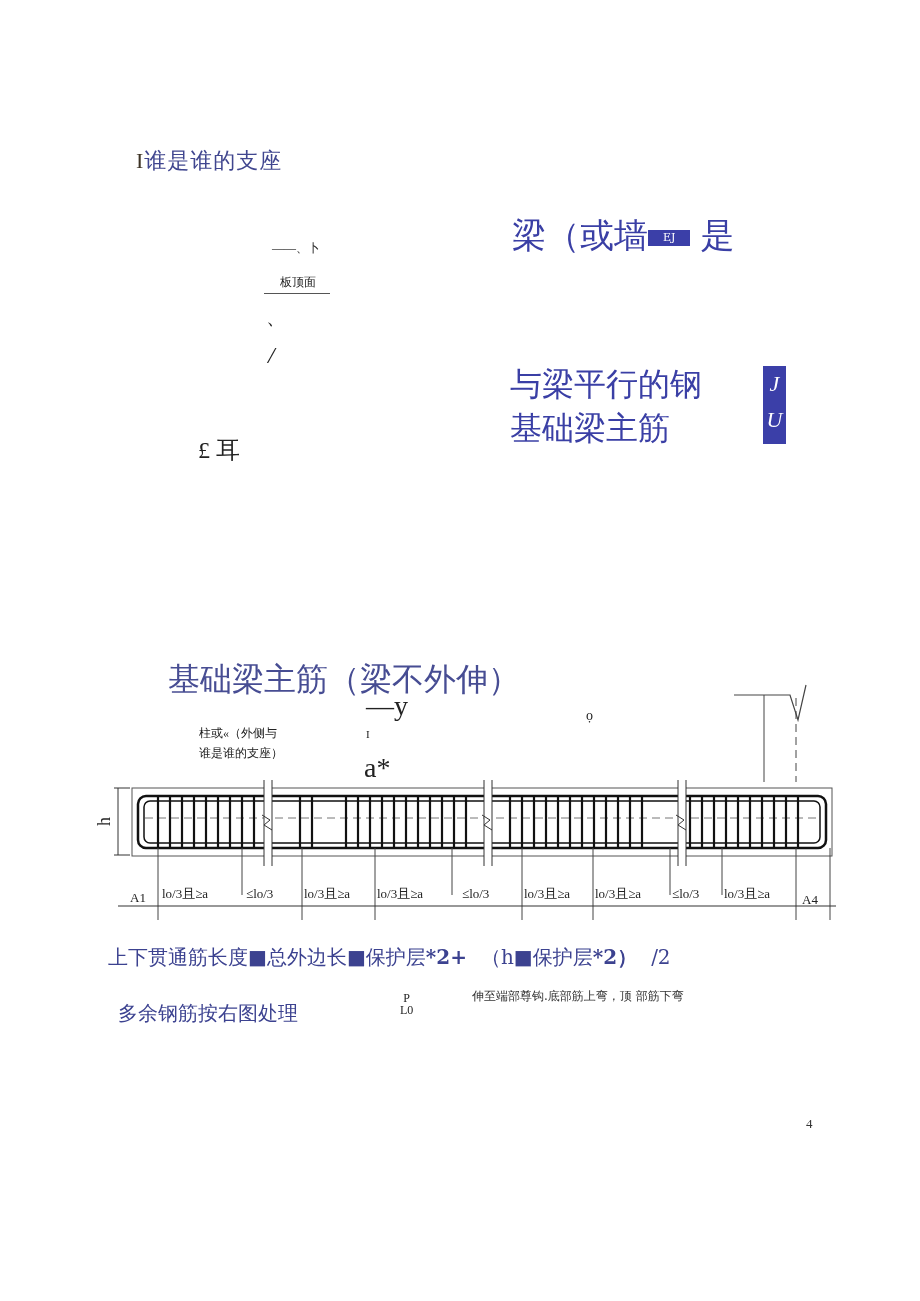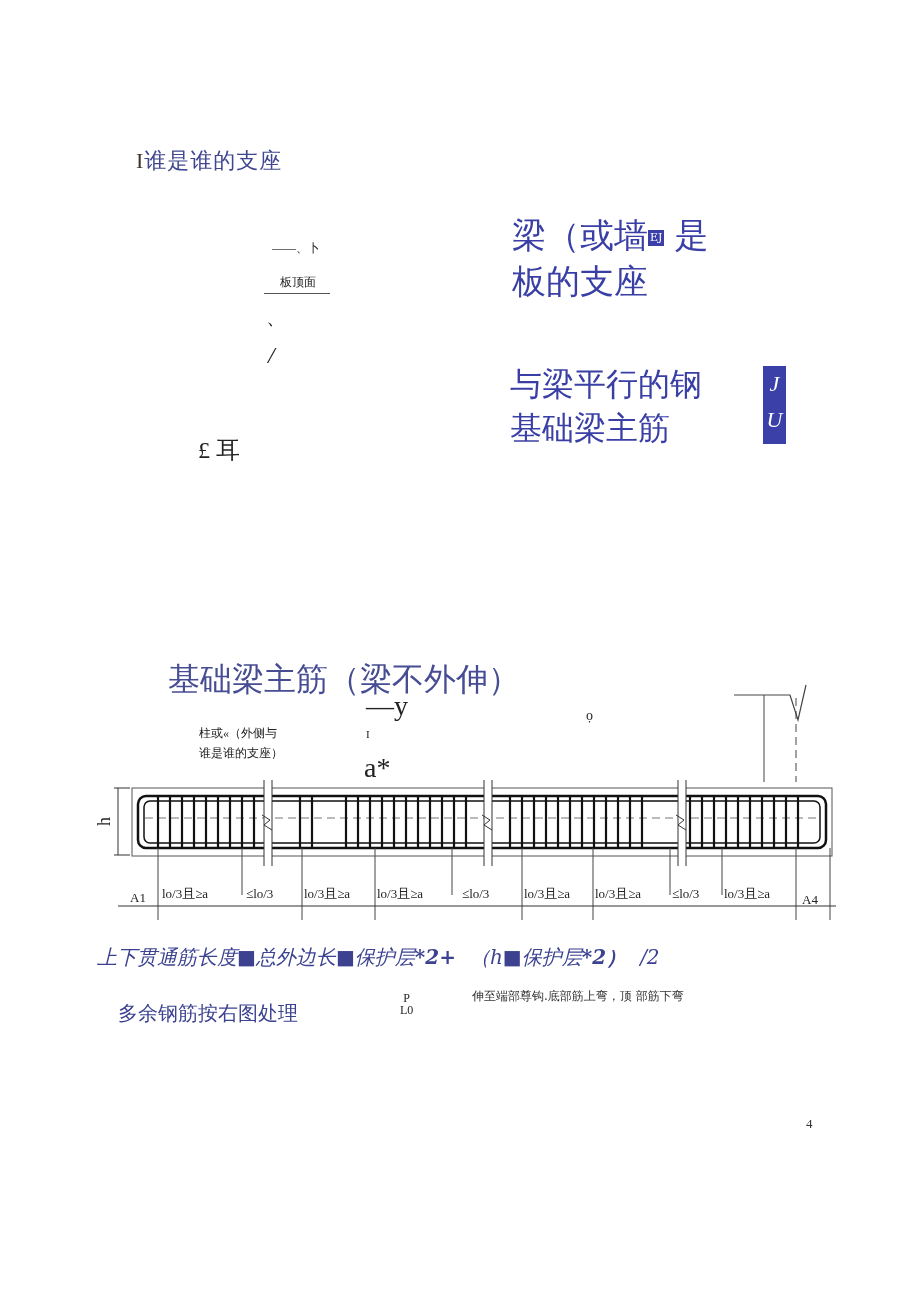--- a/index.html
+++ b/index.html
@@ -3,25 +3,25 @@
 <meta charset="utf-8">
 <style>
   html, body { margin:0; padding:0; background:#ffffff; }
   body { width:920px; height:1301px; position:relative; overflow:hidden;
          font-family:"DejaVu Serif","Liberation Serif",serif; color:#3b3f8f; }
   .abs { position:absolute; white-space:nowrap; }
   .title1 { left:136px; top:146px; font-size:22px; color:#40468f; letter-spacing:1px; }
   .title1 .bar { color:#3d3325; font-family:"Liberation Serif",serif; }
   .small-black { color:#222; font-family:"Liberation Serif",serif; }
   .big-blue { color:#3a3fa5; font-size:34px; line-height:46px; }
-  .box-tag { display:inline-block; background:#3b3fa8; color:#fff; font-size:11px; padding:0 2px; vertical-align:middle; line-height:16px; }
+  .box-tag { display:inline-block; background:#3b3fa8; color:#fff; font-size:11px; padding:0 15px; vertical-align:middle; line-height:16px; }
   .vbox { position:absolute; left:763px; top:366px; width:23px; height:78px; background:#3b3fa8; color:#fff;
           font-family:"Liberation Serif",serif; font-style:italic; font-size:22px; text-align:center; line-height:36px; }
   .title2 { left:168px; top:622px; font-size:32px; color:#474d93;margin-top:36px; }
-  .formula { left:97px; top:944px; font-size:20px; color:#3c4290;font-style:italic; }
+  .formula { left:108px; top:944px; font-size:20px; color:#3c4290; }
   .formula b { font-weight:bold; }
   .note { left:118px; top:1000px; font-size:20px; color:#3c4290;text-align:center; }
   .tiny { font-size:12px; color:#333; }
   .pagenum { left:806px; top:1116px; font-size:13px; color:#333; font-family:"Liberation Serif",serif; }
   svg text { font-family:"Liberation Serif",serif; }
 </style>
 </head>
 <body>
 
 <div class="abs title1">
@@ -32,21 +32,20 @@
 <div class="abs small-black" style="left:280px;top:274px;font-size:12px;">板顶面</div>
 <div class="abs" style="left:264px;top:293px;width:66px;height:1px;background:#555;"></div>
 <div class="abs small-black" style="left:266px;top:304px;font-size:20px;">、</div>
 <div class="abs small-black" style="left:268px;top:342px;font-size:24px;font-style:italic;">/</div>
 <div class="abs small-black" style="left:198px;top:434px;font-size:24px;">£ 耳</div>
 
 <div class="abs big-blue" style="left:512px;top:212px;">
   <div>
     <span>梁（或墙</span><span class="box-tag">EJ</span><span style="margin-left:10px">是</span>
   </div>
-  <div>板的支座</div>
 </div>
 
 <div class="abs big-blue" style="left:510px;top:362px;font-size:32px;line-height:44px;">
   <div>与梁平行的钢</div>
   <div>基础梁主筋</div>
 </div>
 <div class="vbox">
   <div>J</div>
   <div>U</div>
 </div>

